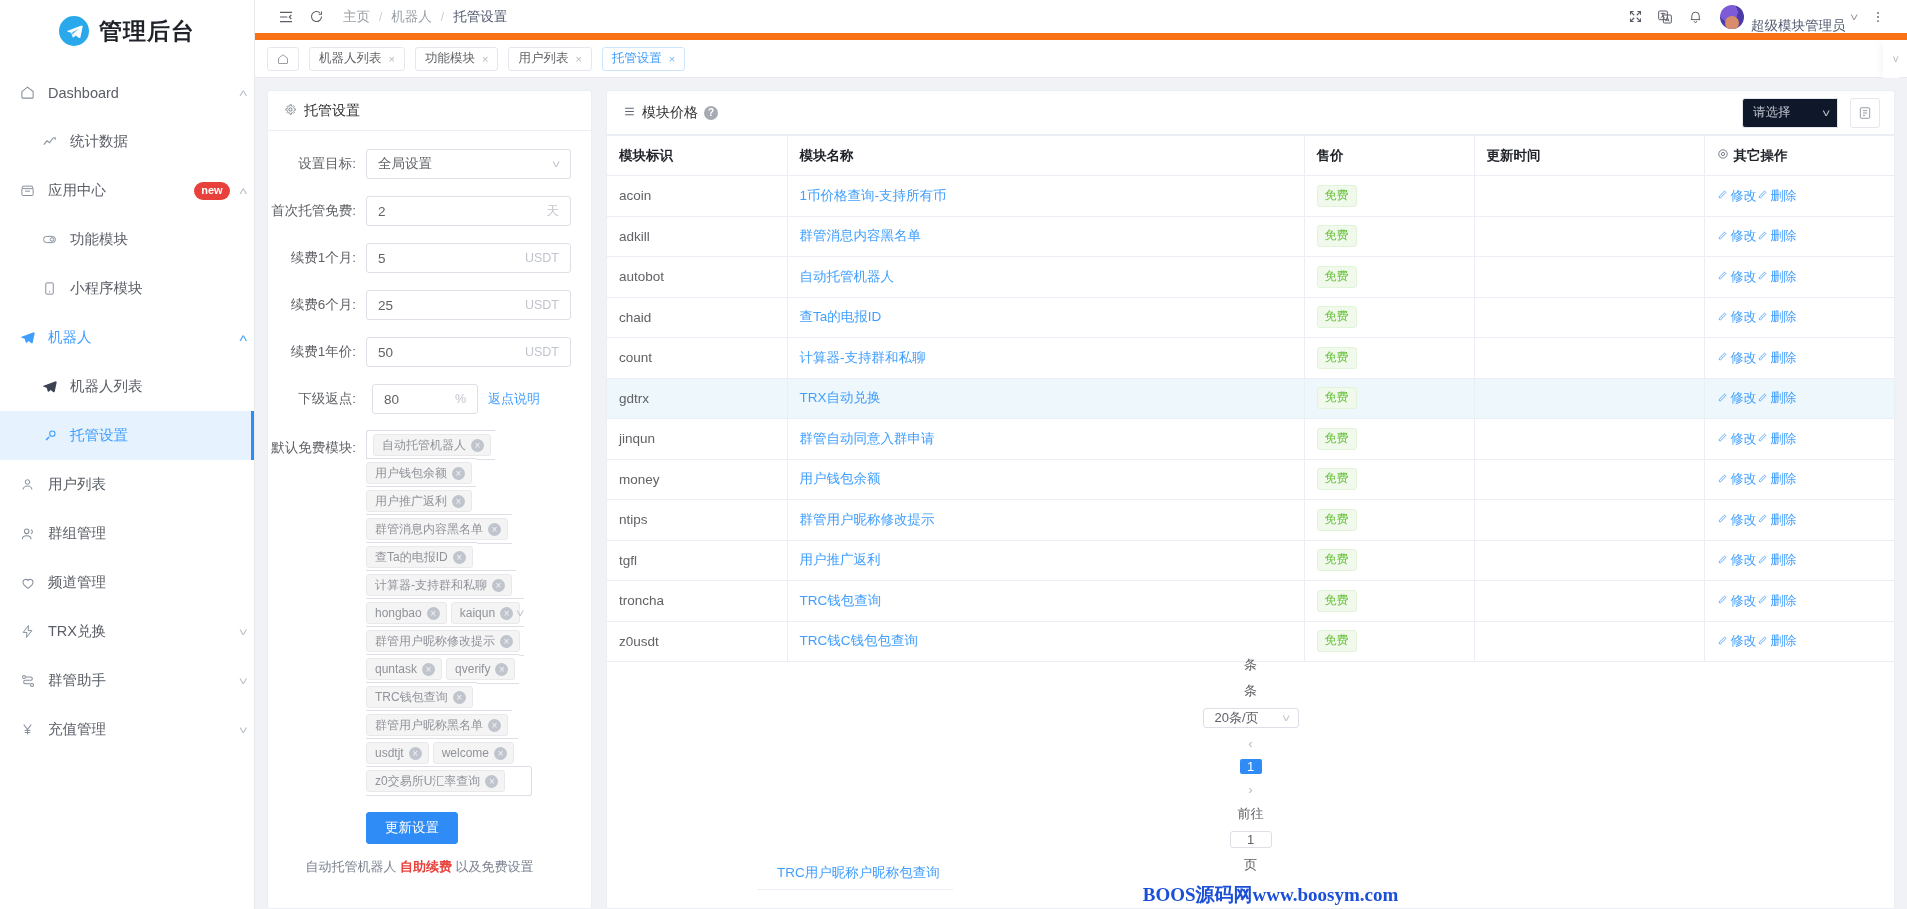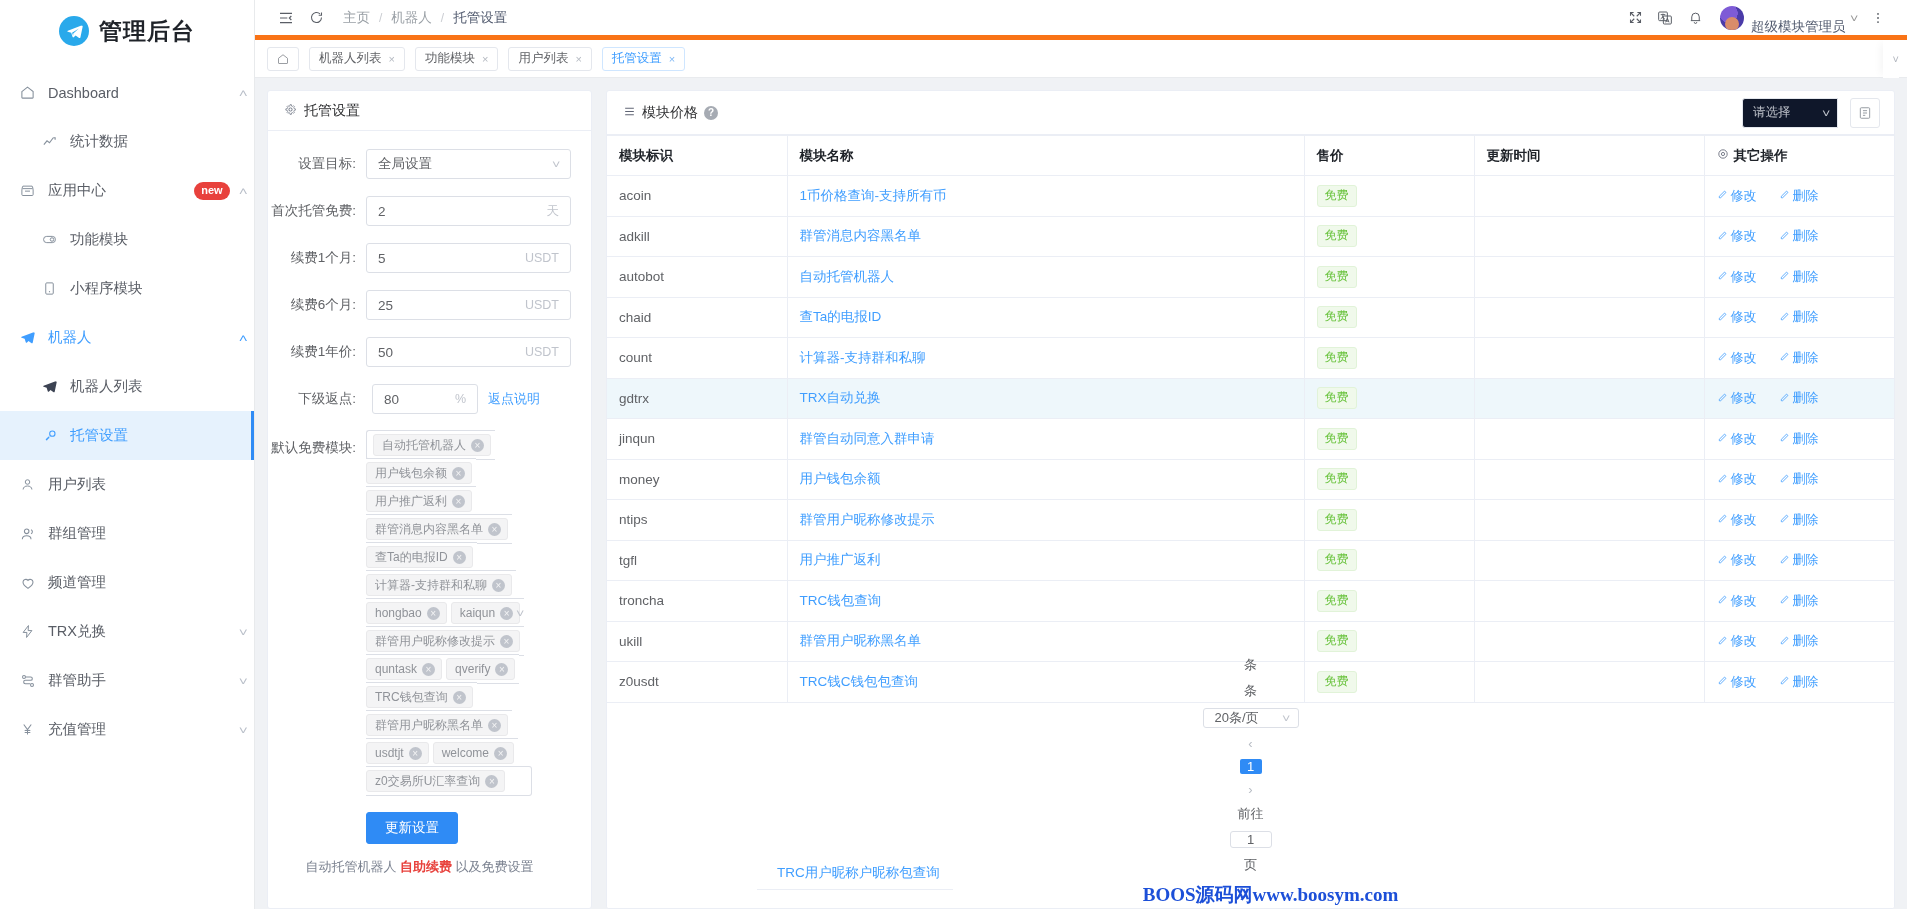--- a/index.html
+++ b/index.html
@@ -60,21 +60,21 @@
     background: #e8413c; color: #fff; font-size: 11px; line-height: 1;
     padding: 3px 7px 4px; border-radius: 9px; margin-right: 10px;
     font-weight: bold;
   }
 
   
   .main { flex: 1; display: flex; flex-direction: column; min-width: 0; background: #f0f2f5; }
 
   .topbar {
     height: 40px; background: #fff; display: flex; align-items: center;
-    padding: 0 14px 0 16px; border-bottom: 5px solid #f97316;
+    padding: 0 14px 0 16px; border-bottom: 7px solid #f97316;
   }
   .tb-icon {
     width: 30px; height: 30px; display: flex; align-items: center; justify-content: center;
     color: #5a5e66; font-size: 15px; cursor: pointer;
   }
   .crumbs { display: flex; align-items: center; margin-left: 12px; font-size: 13.5px; }
   .crumb { color: #9aa0a6; }
   .crumb.last { color: #515a6e; }
   .crumb-sep { color: #c9ccd1; margin: 0 9px; font-size: 12px; }
   .tb-spacer { flex: 1; }
@@ -221,21 +221,21 @@
     height: 40.5px; font-size: 13.5px; color: #606266;
     padding: 0 12px; border-bottom: 1px solid #ebeef5;
   }
   tbody td + td { border-left: 1px solid #ebeef5; }
   tbody tr.zebra { background: #eef7fb; }
   .mod-link { color: #409eff; cursor: pointer; }
   .free-badge {
     display: inline-block; background: #f0f9eb; border: 1px solid #e1f3d8;
     color: #67c23a; font-size: 12px; border-radius: 3px; padding: 1px 7px 2px;
   }
-  .ops { display: flex; gap: 22px; }
+  .ops { display: flex; gap: 0; }
   .op { color: #409eff; font-size: 13px; cursor: pointer; display: flex; align-items: center; gap: 3px; }
   .op .pen { font-size: 11px; }
   .th-ops { display: flex; align-items: center; gap: 5px; }
 
   .table-scroll { flex: 1; overflow: hidden; position: relative; }
 
   .pager {
     height: 54px; display: flex; align-items: center; justify-content: flex-end;
     padding: 0 3px; gap: 8px; position: relative; background: #fff;
     border-top: 1px solid transparent;
@@ -952,42 +952,20 @@
                       <span class="op">
                         <span class="pen"><svg width="11" height="11" viewBox="0 0 24 24" fill="none" stroke="currentColor" stroke-width="1.8">
                             <path d="M16.5 4.5l3 3L8 19H5v-3z"></path>
                           </svg></span>
                         <span>删除</span>
                       </span>
                     </span>
                   </td>
                 </tr>
                 <tr>
-                  <td>ukill</td>
-                  <td><span class="mod-link">群管用户昵称黑名单</span></td>
-                  <td><span class="free-badge">免费</span></td>
-                  <td></td>
-                  <td>
-                    <span class="ops">
-                      <span class="op">
-                        <span class="pen"><svg width="11" height="11" viewBox="0 0 24 24" fill="none" stroke="currentColor" stroke-width="1.8">
-                            <path d="M16.5 4.5l3 3L8 19H5v-3z"></path>
-                          </svg></span>
-                        <span>修改</span>
-                      </span>
-                      <span class="op">
-                        <span class="pen"><svg width="11" height="11" viewBox="0 0 24 24" fill="none" stroke="currentColor" stroke-width="1.8">
-                            <path d="M16.5 4.5l3 3L8 19H5v-3z"></path>
-                          </svg></span>
-                        <span>删除</span>
-                      </span>
-                    </span>
-                  </td>
-                </tr>
-                <tr>
                   <td>z0usdt</td>
                   <td><span class="mod-link">TRC钱C钱包包查询</span></td>
                   <td><span class="free-badge">免费</span></td>
                   <td></td>
                   <td>
                     <span class="ops">
                       <span class="op">
                         <span class="pen"><svg width="11" height="11" viewBox="0 0 24 24" fill="none" stroke="currentColor" stroke-width="1.8">
                             <path d="M16.5 4.5l3 3L8 19H5v-3z"></path>
                           </svg></span>

